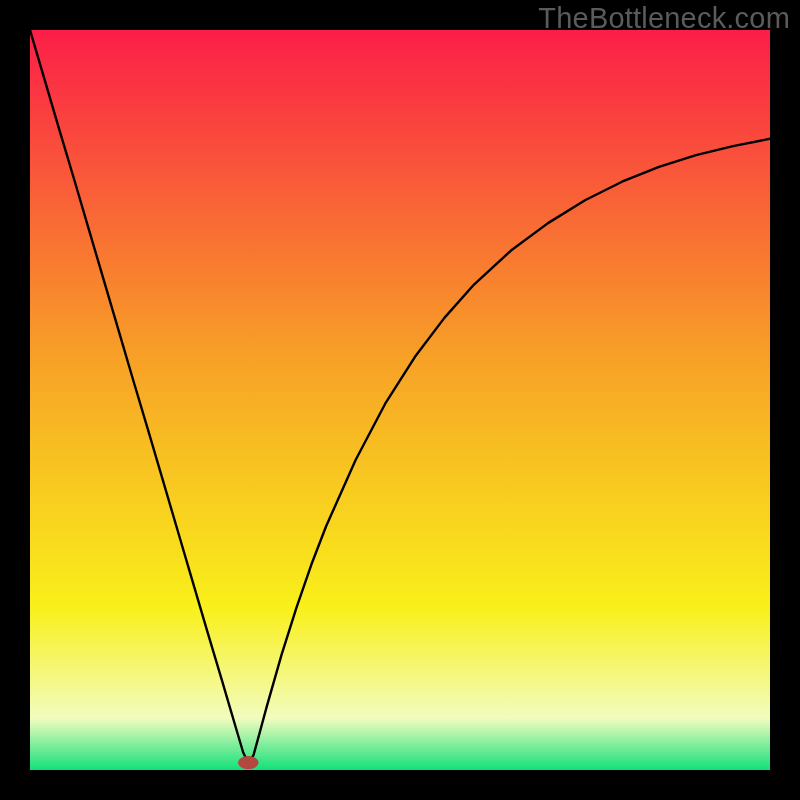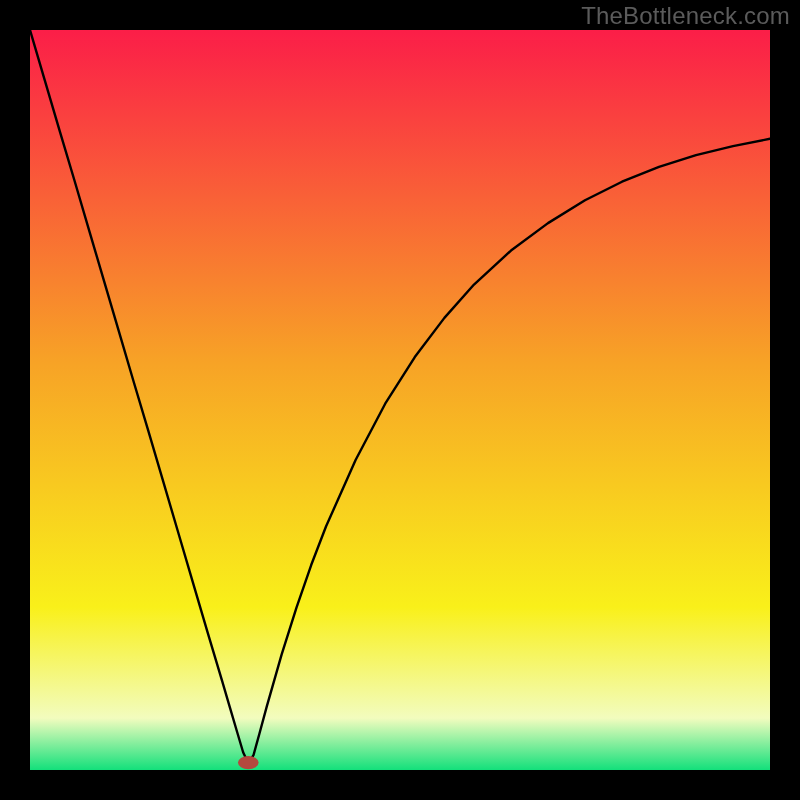--- a/index.html
+++ b/index.html
@@ -15,21 +15,21 @@
     position: relative;
     width: 800px;
     height: 800px;
     background: #000;
   }
   .watermark {
     position: absolute;
     top: 2px;
     right: 10px;
     color: #5b5b5b;
-    font-size: 24px;
+    font-size: 29px;
     font-weight: 400;
     letter-spacing: 0.2px;
     z-index: 10;
   }
   .plot-outer {
     position: absolute;
     left: 30px;
     top: 30px;
     width: 740px;
     height: 740px;

